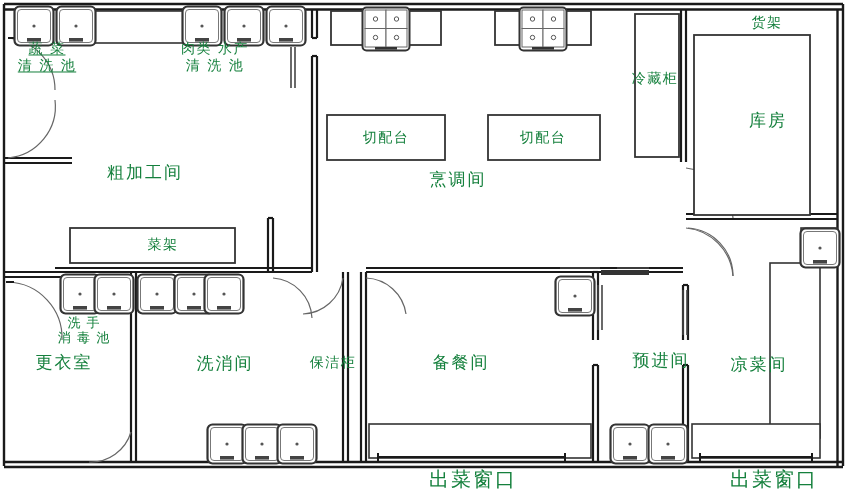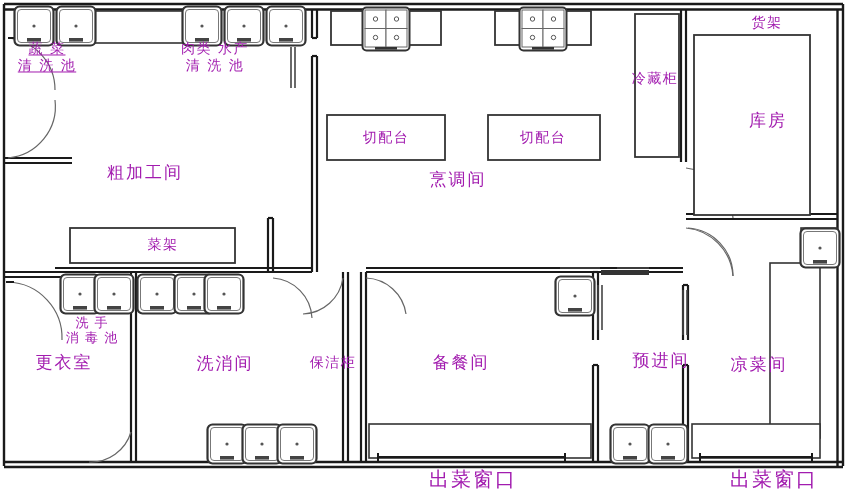--- a/index.html
+++ b/index.html
@@ -18,21 +18,21 @@
     background: #ffffff;
     overflow: hidden;
   }
   #plan svg {
     position: absolute;
     left: 0;
     top: 0;
   }
   .lbl {
     position: absolute;
-    color: #a21caf;
+    color: #15803d;
     font-family: "DejaVu Sans", "Liberation Sans", sans-serif;
     white-space: pre;
     text-align: center;
     line-height: 1.18;
     letter-spacing: 1px;
     user-select: none;
   }
   .lbl-room {
     font-size: 17px;
     letter-spacing: 2px;
@@ -276,20 +276,20 @@
 
   <div class="lbl lbl-fix ctr" style="left:47px; top:57px;text-decoration:underline;">蔬&nbsp;菜
 清&nbsp;洗&nbsp;池</div>
   <div class="lbl lbl-fix ctr" style="left:215px; top:57px;">肉类&nbsp;水产
 清&nbsp;洗&nbsp;池</div>
   <div class="lbl lbl-fix ctr" style="left:386px; top:137px;">切配台</div>
   <div class="lbl lbl-fix ctr" style="left:543px; top:137px;">切配台</div>
   <div class="lbl lbl-fix ctr" style="left:655px; top:78px;">冷藏柜</div>
   <div class="lbl lbl-fix ctr" style="left:767px; top:22px;">货架</div>
   <div class="lbl lbl-fix ctr" style="left:163px; top:244px;">菜架</div>
-  <div class="lbl lbl-fix-sm ctr" style="left:92px; top:330px;">洗&nbsp;手
+  <div class="lbl lbl-fix-sm ctr" style="left:84px; top:330px;">洗&nbsp;手
 消&nbsp;毒&nbsp;池</div>
   <div class="lbl lbl-fix ctr" style="left:333px; top:362px;">保洁柜</div>
 
   <div class="lbl lbl-win ctr" style="left:473px; top:480px;">出菜窗口</div>
   <div class="lbl lbl-win ctr" style="left:774px; top:480px;">出菜窗口</div>
 
 </div>
 
 </body></html>

